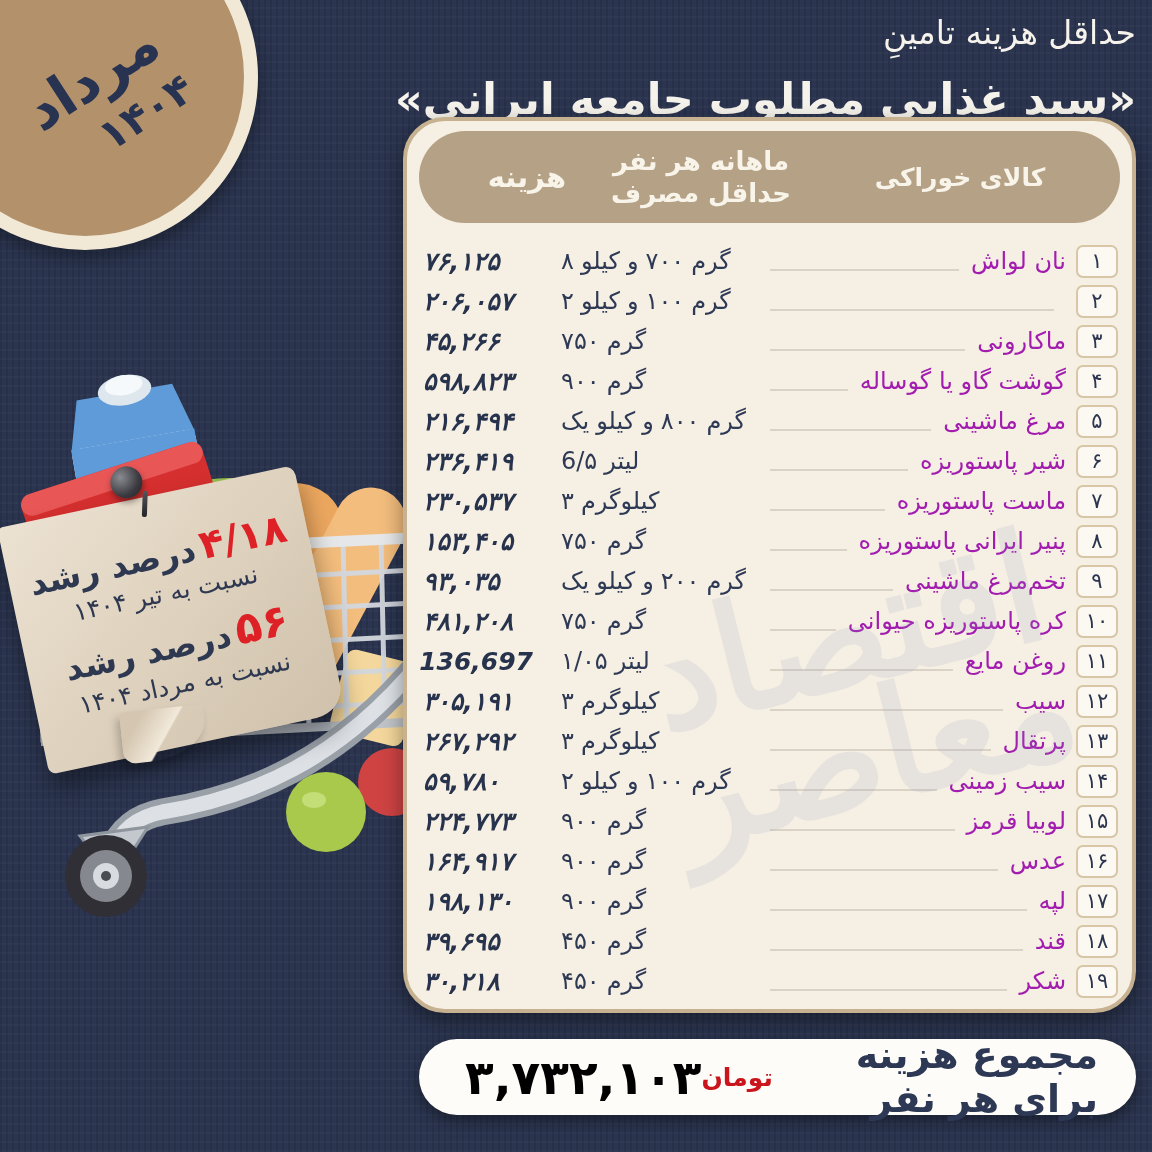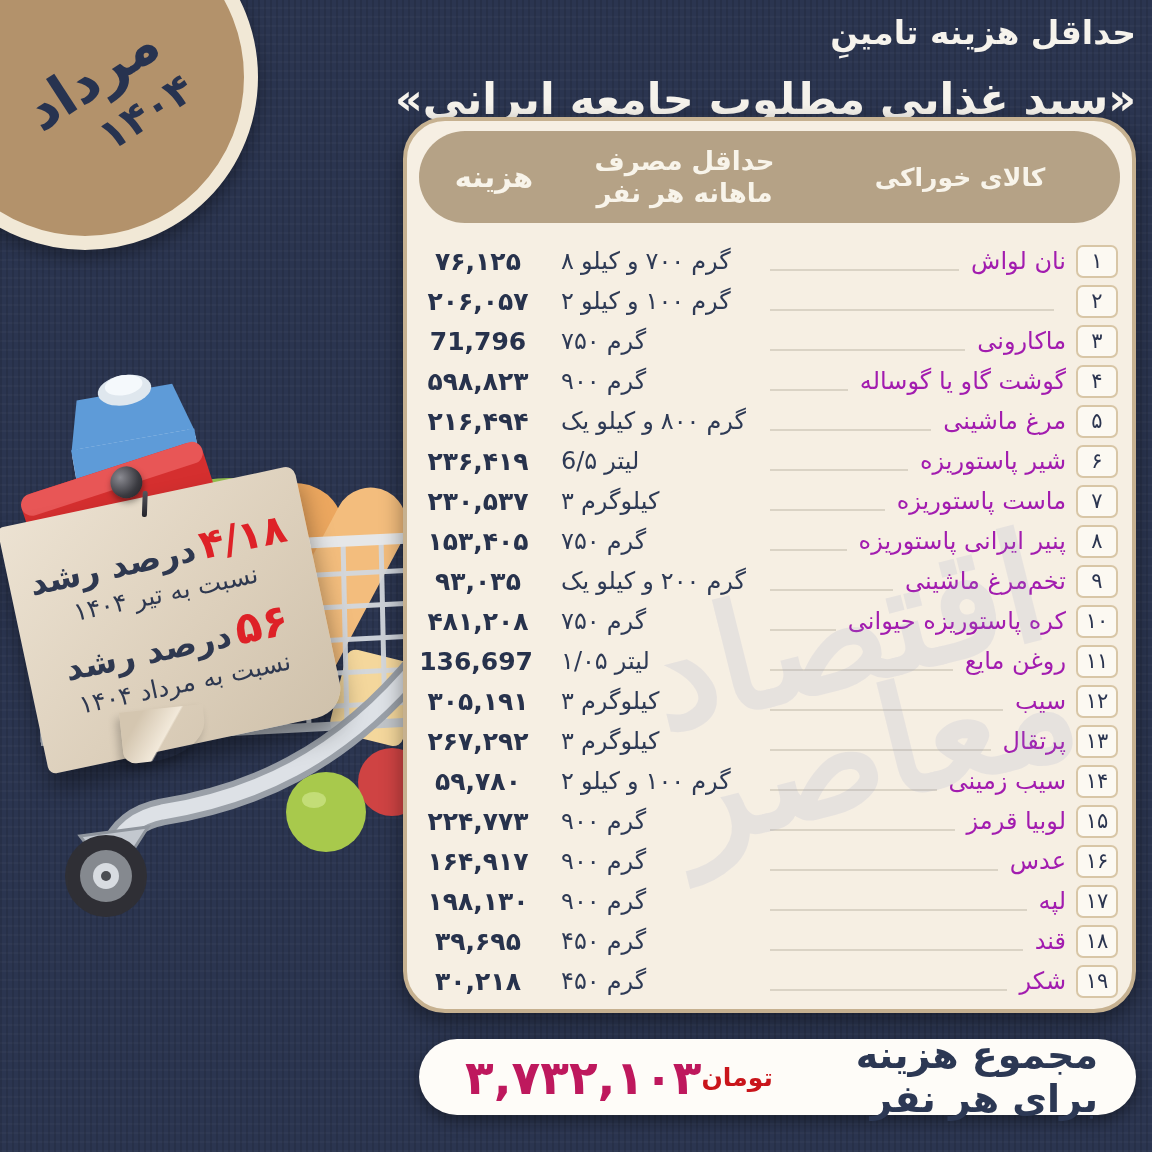--- a/index.html
+++ b/index.html
@@ -26,65 +26,65 @@
     position:absolute;inset:0;display:flex;flex-direction:column;
     align-items:center;justify-content:center;
     transform:rotate(-33deg) translate(6px,30px);
     color:#273350;text-align:center;
   }
   .badge-month{font-size:56px;font-weight:bold;line-height:1;}
   .badge-year{font-size:42px;font-weight:bold;line-height:1;margin-top:10px;transform:translateX(26px);}
 
   
   .title{position:absolute;top:12px;right:16px;z-index:2;color:#f6f3ec;text-align:right;}
-  .title-line1{font-size:33px;font-weight:bold;line-height:1.3;}
+  .title-line1{font-size:33px;font-weight:normal;line-height:1.3;}
   .title-line2{font-size:43px;font-weight:bold;line-height:1.15;margin-top:20px;}
 
   
   .panel{
     position:absolute;left:403px;top:117px;width:733px;height:896px;z-index:2;
     background:#f6efe3;border:4px solid #c6b190;border-radius:42px;
     box-shadow:0 8px 22px rgba(0,0,0,.4);
     box-sizing:border-box;
   }
   .pill{
     margin:10px 12px 0 12px;height:92px;background:#b5a286;border-radius:46px;
     display:flex;align-items:center;color:#f8f4ea;
   }
   .pill .h-item{width:320px;text-align:center;font-size:25px;font-weight:bold;}
   .pill .h-qty{flex:1;text-align:center;font-size:26px;font-weight:bold;line-height:1.25;}
-  .pill .h-cost{width:150px;text-align:center;font-size:29px;font-weight:bold;}
+  .pill .h-cost{width:150px;text-align:center;font-size:29px;font-weight:bold;padding-left:33px;}
 
   .rows{padding:18px 14px 0 16px;display:flex;flex-direction:column;}
   .row{height:40px;display:flex;align-items:center;}
   .numbox{
     width:42px;height:33px;flex:0 0 auto;margin-left:10px;
     background:#fcf9f2;border:2px solid #d8c6a6;border-radius:7px;
     display:flex;align-items:center;justify-content:center;
     font-size:21px;color:#2b3550;box-sizing:border-box;
   }
   .item-name{font-size:24px;color:#a21caf;white-space:nowrap;flex:0 0 auto;}
   .leader{flex:1 1 auto;border-bottom:2px solid #dad3c5;margin:0 12px;transform:translateY(9px);min-width:14px;}
   .qty{
     width:225px;flex:0 0 auto;direction:ltr;display:flex;gap:7px;
     justify-content:flex-start;align-items:baseline;padding-left:28px;
     font-size:24px;color:#2e3a55;box-sizing:border-box;white-space:nowrap;
   }
-  .cost{width:110px;flex:0 0 auto;text-align:center;font-size:25px;font-weight:bold;color:#27324c;white-space:nowrap;}
+  .cost{width:110px;flex:0 0 auto;text-align:left;font-size:25px;font-weight:bold;color:#27324c;white-space:nowrap;font-style:italic;}
 
   
   .total-bar{
     position:absolute;left:419px;top:1039px;width:717px;height:76px;z-index:2;
     background:#fefcf8;border-radius:38px;box-shadow:0 6px 16px rgba(0,0,0,.4);
     display:flex;align-items:center;padding:0 38px 0 46px;box-sizing:border-box;
   }
   .total-label{font-size:38px;font-weight:bold;color:#2c3854;}
   .total-spacer{flex:1;}
   .total-unit{font-size:25px;font-weight:bold;color:#c9151b;}
-  .total-value{font-size:47px;font-weight:bold;color:#be185d;letter-spacing:1px;}
+  .total-value{font-size:47px;font-weight:bold;color:#000000;letter-spacing:1px;}
 
   
   .watermark{
     position:absolute;left:640px;top:380px;width:440px;height:620px;z-index:4;
     display:flex;align-items:center;justify-content:center;
     transform:rotate(-14deg);pointer-events:none;
     font-family:"DejaVu Serif",serif;font-weight:bold;
     font-size:150px;line-height:.8;color:#8e97c4;opacity:.14;
     text-align:center;word-spacing:9999px;
   }
@@ -230,22 +230,22 @@
       <span class="note-lbl">درصد رشد</span>
     </div>
     <div class="note-ref">نسبت به مرداد ۱۴۰۴</div>
   </div>
 </div>
 
 <div class="panel">
   <div class="pill">
     <div class="h-item">کالای خوراکی</div>
     <div class="h-qty">
+      <div>ماهانه هر نفر</div>
       <div>حداقل مصرف</div>
-      <div>ماهانه هر نفر</div>
     </div>
     <div class="h-cost">هزینه</div>
   </div>
   <div class="rows">
   <div class="row">
     <div class="numbox">۱</div>
     <div class="item-name">نان لواش</div>
     <div class="leader"></div>
     <div class="qty">
           <bdi>۸</bdi>
@@ -271,21 +271,21 @@
   </div>
 
   <div class="row">
     <div class="numbox">۳</div>
     <div class="item-name">ماکارونی</div>
     <div class="leader"></div>
     <div class="qty">
           <bdi>۷۵۰</bdi>
           <bdi>گرم</bdi>
         </div>
-    <div class="cost">71,796</div>
+    <div class="cost">۴۵,۲۶۶</div>
   </div>
 
   <div class="row">
     <div class="numbox">۴</div>
     <div class="item-name">گوشت گاو یا گوساله</div>
     <div class="leader"></div>
     <div class="qty">
           <bdi>۹۰۰</bdi>
           <bdi>گرم</bdi>
         </div>

